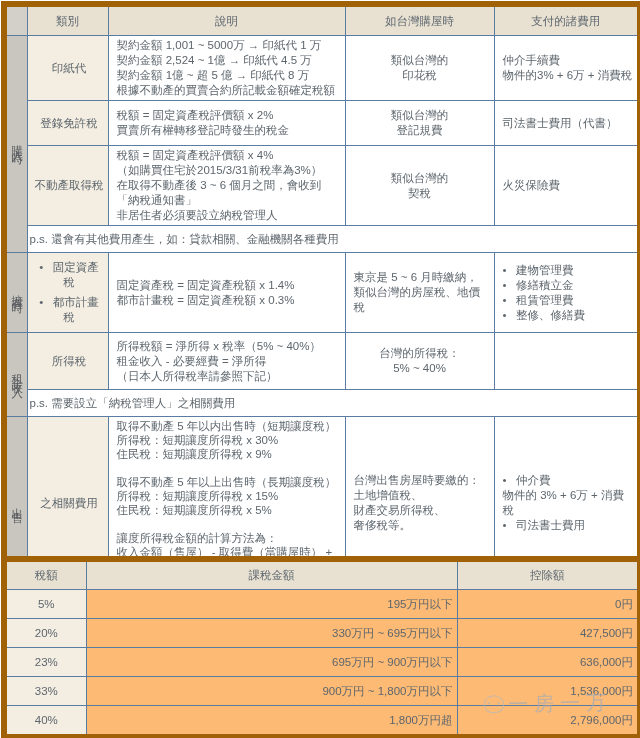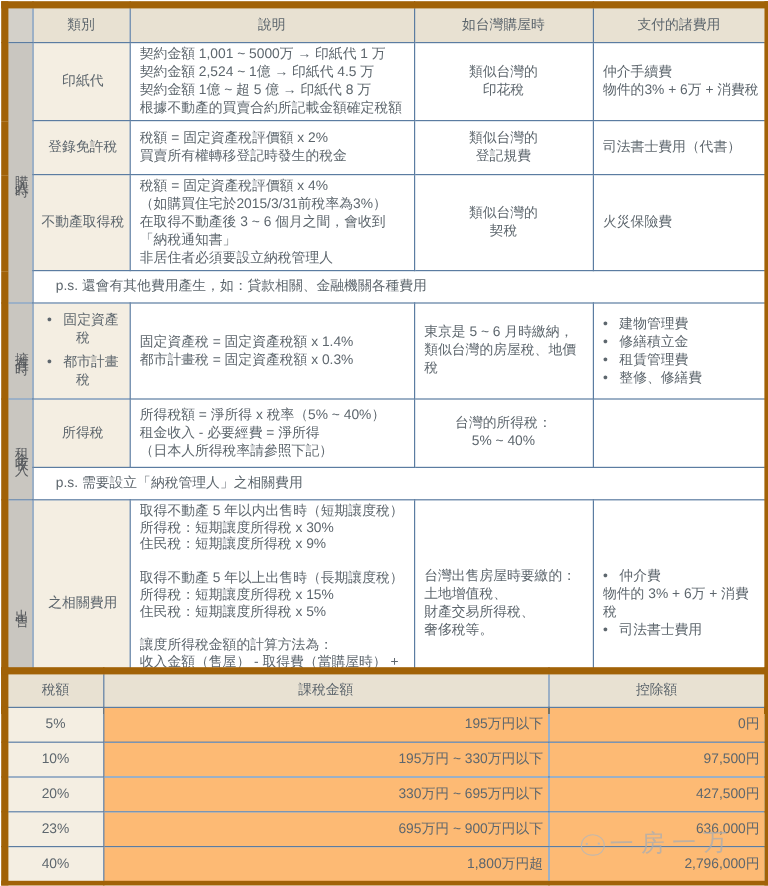--- a/index.html
+++ b/index.html
@@ -18,21 +18,21 @@
   .hdr{background:#e8e1d2;text-align:center;height:24px;}
   .corner{background:#d3d0c9;}
   .spine{background:#c9c6c0;text-align:center;color:#55585c;padding:0;}
   .spine-text{writing-mode:vertical-rl;text-orientation:upright;
               display:inline-block;letter-spacing:4px;}
   .label{background:#f4eee2;text-align:center;padding-left:7px;}
   .desc{white-space:pre-line;text-align:left;padding-left:8px;}
   .tw{white-space:pre-line;text-align:center;}
   .tw-left{white-space:pre-line;text-align:left;padding-left:8px;}
   .fees{white-space:pre-line;text-align:left;padding-left:8px;}
-  .ps{text-align:left;padding-left:19px;background:#fff;height:22px;}
+  .ps{text-align:left;padding-left:2px;background:#fff;height:22px;}
   .bullet-line{margin:5px 0;}
   .sale-desc{line-height:14px;}
   .rate{background:#f4eee2;text-align:center;}
   .bracket,.deduct{text-align:right;background:#fdba74;}
   #bracket-table td{height:24px;}
   #bracket-table .hdr{height:23px;}
   .watermark{
     position:absolute;right:6px;top:694px;width:150px;
     color:#a9adb2;opacity:.75;font-size:20px;letter-spacing:6px;
     transform:rotate(-1deg);white-space:nowrap;pointer-events:none;
@@ -165,33 +165,33 @@
     <th class="hdr">稅額</th>
     <th class="hdr">課稅金額</th>
     <th class="hdr">控除額</th>
   </tr>
   <tr>
     <td class="rate">5%</td>
     <td class="bracket">195万円以下</td>
     <td class="deduct">0円</td>
   </tr>
   <tr>
-    <td class="rate">10%</td>
-    <td class="bracket">195万円 ~ 330万円以下</td>
-    <td class="deduct">97,500円</td>
-  </tr>
-  <tr>
     <td class="rate">20%</td>
     <td class="bracket">330万円 ~ 695万円以下</td>
     <td class="deduct">427,500円</td>
   </tr>
   <tr>
     <td class="rate">23%</td>
     <td class="bracket">695万円 ~ 900万円以下</td>
     <td class="deduct">636,000円</td>
+  </tr>
+  <tr>
+    <td class="rate">33%</td>
+    <td class="bracket">900万円 ~ 1,800万円以下</td>
+    <td class="deduct">1,536,000円</td>
   </tr>
   <tr>
     <td class="rate">40%</td>
     <td class="bracket">1,800万円超</td>
     <td class="deduct">2,796,000円</td>
   </tr>
 </tbody>
   </table>
 
 <div class="watermark">

